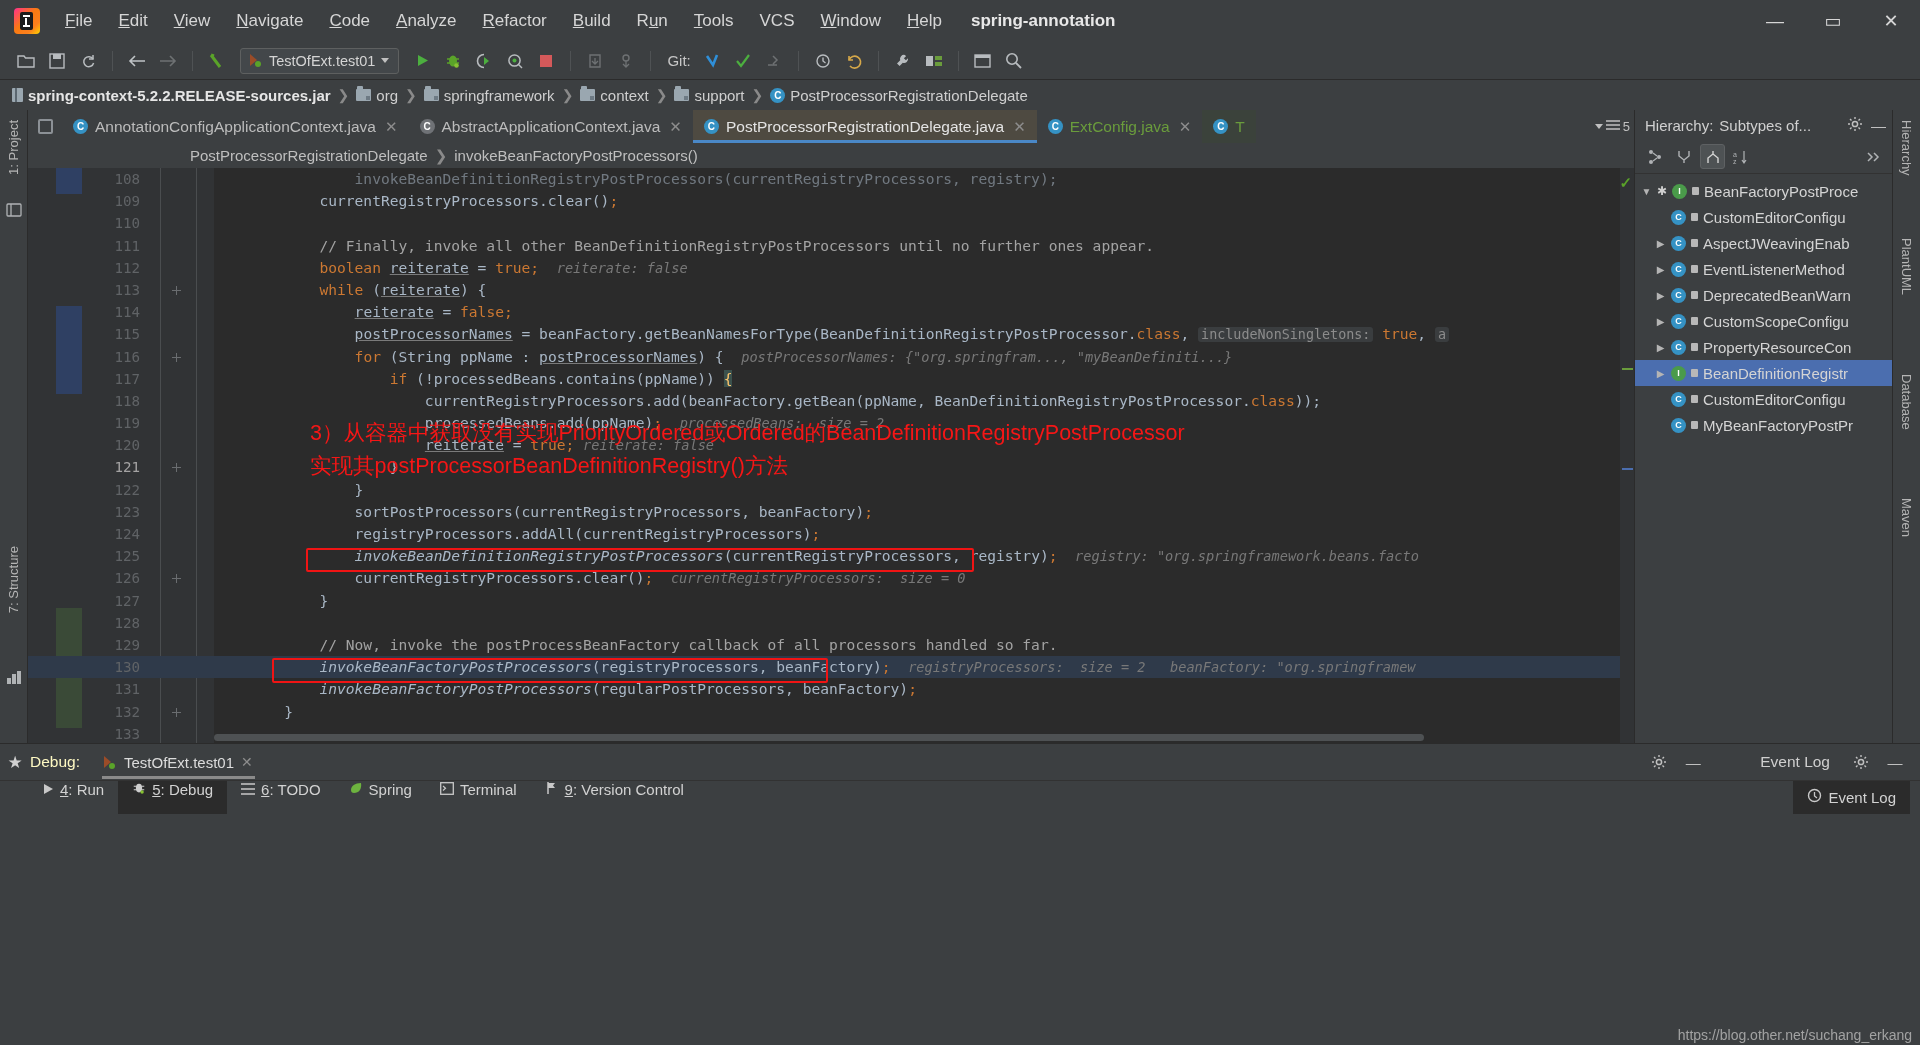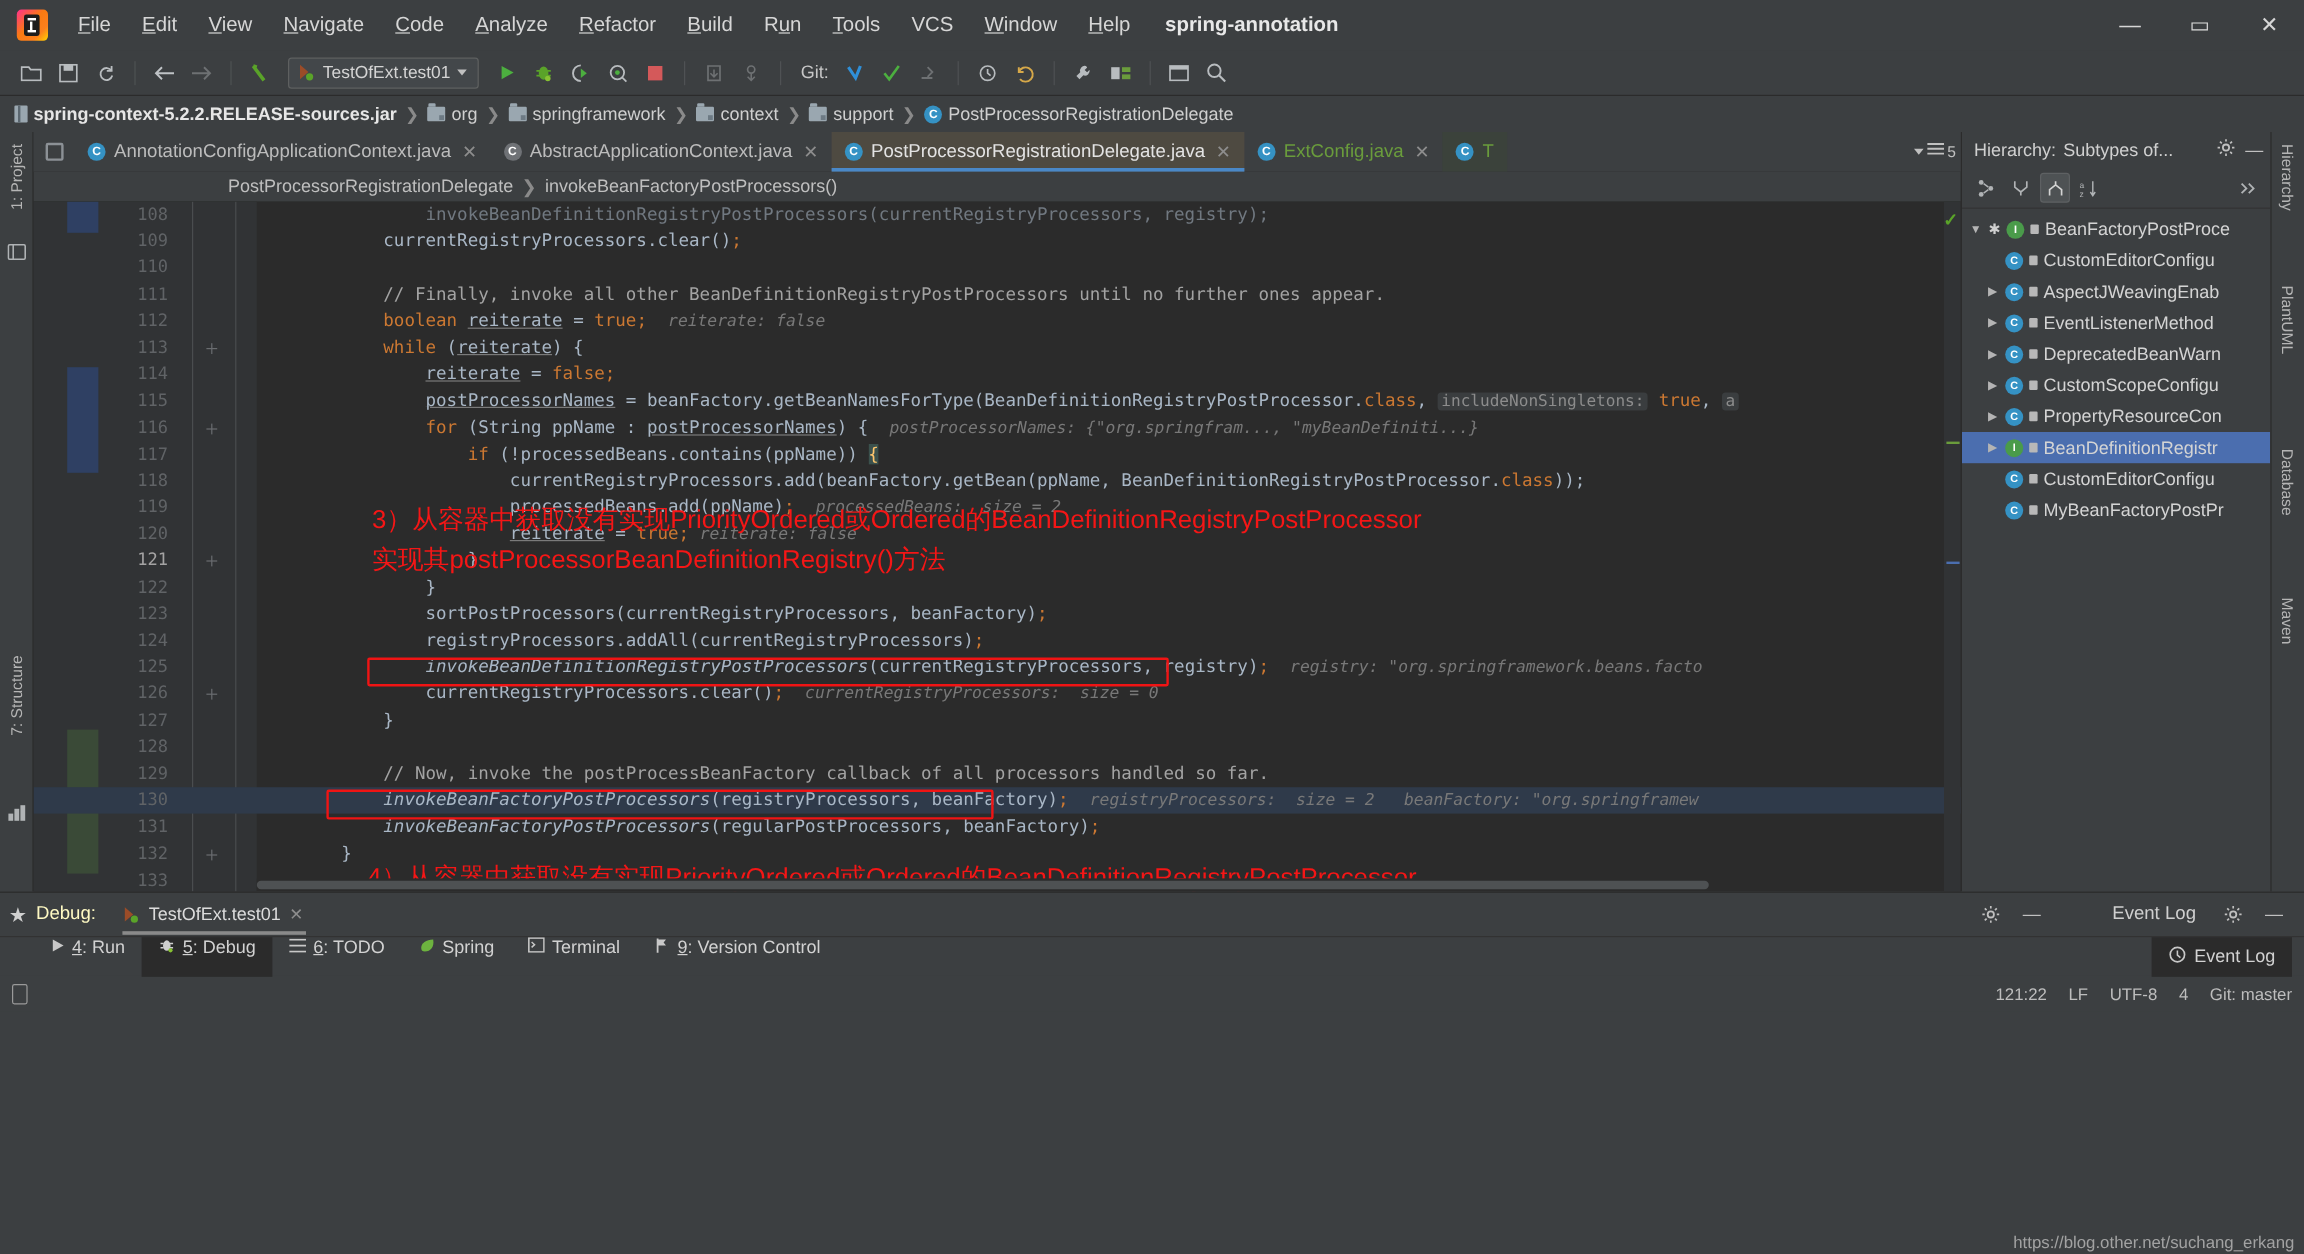--- a/index.html
+++ b/index.html
@@ -522,21 +522,20 @@
         <div class="folds"></div>
         <div class="folds2"></div>
 
         <div class="code" id="code-lines"><div class="ln"><span class="num">108</span><span style="opacity: 0.55;"><span class="id">                invokeBeanDefinitionRegistryPostProcessors(currentRegistryProcessors, registry);</span></span></div><div class="ln"><span class="num">109</span><span><span class="id">            currentRegistryProcessors.clear()</span><span class="kw">;</span></span></div><div class="ln"><span class="num">110</span><span></span></div><div class="ln"><span class="num">111</span><span><span class="cmt">            // Finally, invoke all other BeanDefinitionRegistryPostProcessors until no further ones appear.</span></span></div><div class="ln"><span class="num">112</span><span>            <span class="kw">boolean</span> <span class="und">reiterate</span> = <span class="kw">true</span><span class="kw">;</span>  <span class="hint">reiterate: false</span></span></div><div class="ln"><span class="num">113</span><span class="fold-ico"><span></span><i></i></span><span>            <span class="kw">while</span> (<span class="und">reiterate</span>) {</span></div><div class="ln"><span class="num">114</span><span>                <span class="und">reiterate</span> = <span class="kw">false</span><span class="kw">;</span></span></div><div class="ln"><span class="num">115</span><span>                <span class="und">postProcessorNames</span> = beanFactory.getBeanNamesForType(BeanDefinitionRegistryPostProcessor.<span class="kw">class</span>, <span class="hintbox">includeNonSingletons:</span> <span class="kw">true</span>, <span class="hintbox">a</span></span></div><div class="ln"><span class="num">116</span><span class="fold-ico"><span></span><i></i></span><span>                <span class="kw">for</span> (String ppName : <span class="und">postProcessorNames</span>) {  <span class="hint">postProcessorNames: {"org.springfram..., "myBeanDefiniti...}</span></span></div><div class="ln"><span class="num">117</span><span>                    <span class="kw">if</span> (!processedBeans.contains(ppName)) <span class="brace-hl">{</span></span></div><div class="ln"><span class="num">118</span><span>                        currentRegistryProcessors.add(beanFactory.getBean(ppName, BeanDefinitionRegistryPostProcessor.<span class="kw">class</span>));</span></div><div class="ln"><span class="num">119</span><span>                        processedBeans.add(ppName)<span class="kw">;</span>  <span class="hint">processedBeans:  size = 2</span></span></div><div class="ln"><span class="num">120</span><span>                        <span class="und">reiterate</span> = <span class="kw">true</span><span class="kw">;</span> <span class="hint">reiterate: false</span></span></div><div class="ln cur"><span class="num">121</span><span class="fold-ico"><span></span><i></i></span><span>                    }</span></div><div class="ln"><span class="num">122</span><span>                }</span></div><div class="ln"><span class="num">123</span><span>                sortPostProcessors(currentRegistryProcessors, beanFactory)<span class="kw">;</span></span></div><div class="ln"><span class="num">124</span><span>                registryProcessors.addAll(currentRegistryProcessors)<span class="kw">;</span></span></div><div class="ln"><span class="num">125</span><span>                <span class="id" style="font-style:italic">invokeBeanDefinitionRegistryPostProcessors</span>(currentRegistryProcessors, registry)<span class="kw">;</span>  <span class="hint">registry: "org.springframework.beans.facto</span></span></div><div class="ln"><span class="num">126</span><span class="fold-ico"><span></span><i></i></span><span>                currentRegistryProcessors.clear()<span class="kw">;</span>  <span class="hint">currentRegistryProcessors:  size = 0</span></span></div><div class="ln"><span class="num">127</span><span>            }</span></div><div class="ln"><span class="num">128</span><span></span></div><div class="ln"><span class="num">129</span><span><span class="cmt">            // Now, invoke the postProcessBeanFactory callback of all processors handled so far.</span></span></div><div class="ln hl"><span class="num">130</span><span>            <span class="id" style="font-style:italic">invokeBeanFactoryPostProcessors</span>(registryProcessors, beanFactory)<span class="kw">;</span>  <span class="hint">registryProcessors:  size = 2   beanFactory: "org.springframew</span></span></div><div class="ln"><span class="num">131</span><span>            <span class="id" style="font-style:italic">invokeBeanFactoryPostProcessors</span>(regularPostProcessors, beanFactory)<span class="kw">;</span></span></div><div class="ln"><span class="num">132</span><span class="fold-ico"><span></span><i></i></span><span>        }</span></div><div class="ln"><span class="num">133</span><span></span></div></div>
 
         <div class="redbox" style="left:278px; top:380px; width:668px; height:24px;"></div>
         <div class="redbox" style="left:244px; top:490px; width:556px; height:25px;"></div>
 
         <div class="redtext" style="left:282px; top:250px;">3）从容器中获取没有实现PriorityOrdered或Ordered的BeanDefinitionRegistryPostProcessor</div>
         <div class="redtext" style="left:282px; top:283px;">实现其postProcessorBeanDefinitionRegistry()方法</div>
-        <div class="redtext" style="left:278px; top:548px;">4）从容器中获取没有实现PriorityOrdered或Ordered的BeanDefinitionRegistryPostProcessor</div>
 
         <div class="markbar">
           <span class="mark-check">✓</span>
           <span class="mark-line" style="top:200px;background:#6a9c3c;"></span>
           <span class="mark-line" style="top:300px;background:#4b6eaf;"></span>
         </div>
         <div class="hscroll">
             <div class="thumb"></div>
           </div>
       </div>
@@ -735,25 +734,15 @@
           <svg width="15" height="15" viewBox="0 0 15 15">
               <circle cx="7.5" cy="7.5" r="6" fill="none" stroke="#c8c8c8" stroke-width="1.4"></circle>
               <path d="M7.5 4v4l2.5 2" stroke="#c8c8c8" stroke-width="1.3" fill="none"></path>
             </svg>
         </span>
         <span>Event Log</span>
       </div>
     </div>
   </div>
 
-  <div class="status">
-    <span class="phone-ico"></span>
-    <span class="right">
-      <span>121:22</span>
-      <span>LF</span>
-      <span>UTF-8</span>
-      <span>4</span>
-      <span>Git: master</span>
-    </span>
-  </div>
 
   <div class="watermark">https://blog.other.net/suchang_erkang</div>
 </div>
 
 </body></html>

